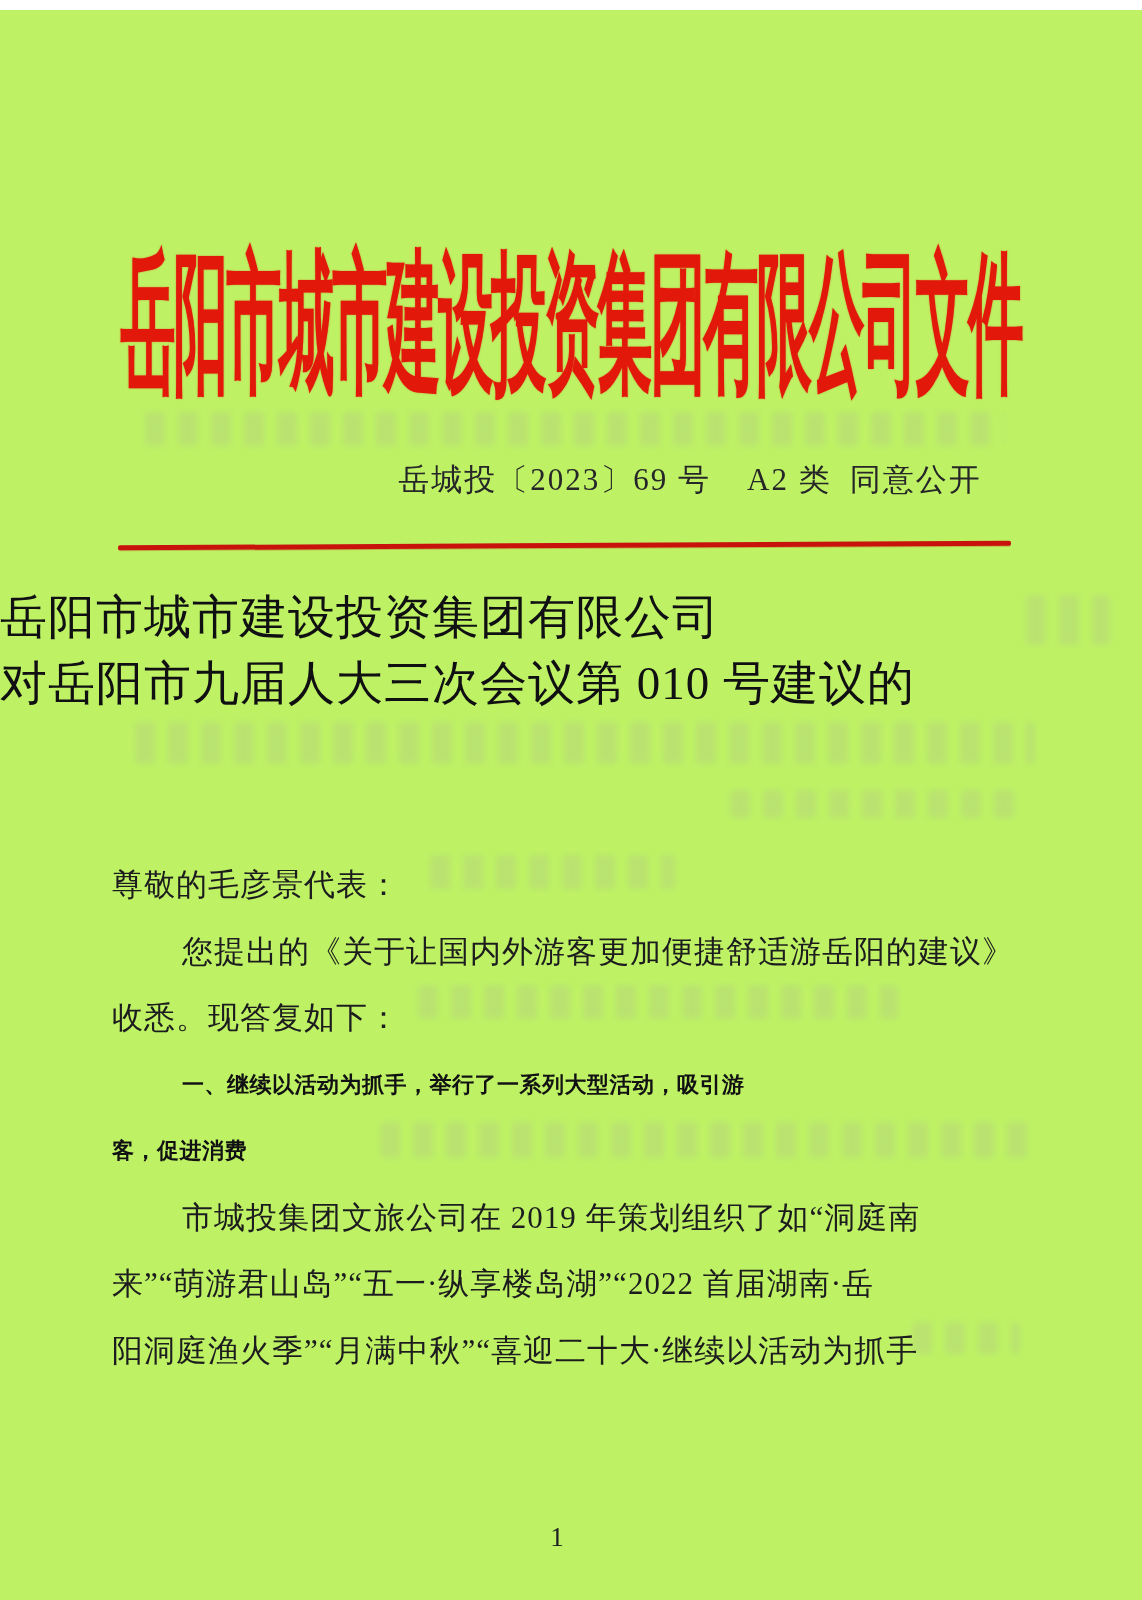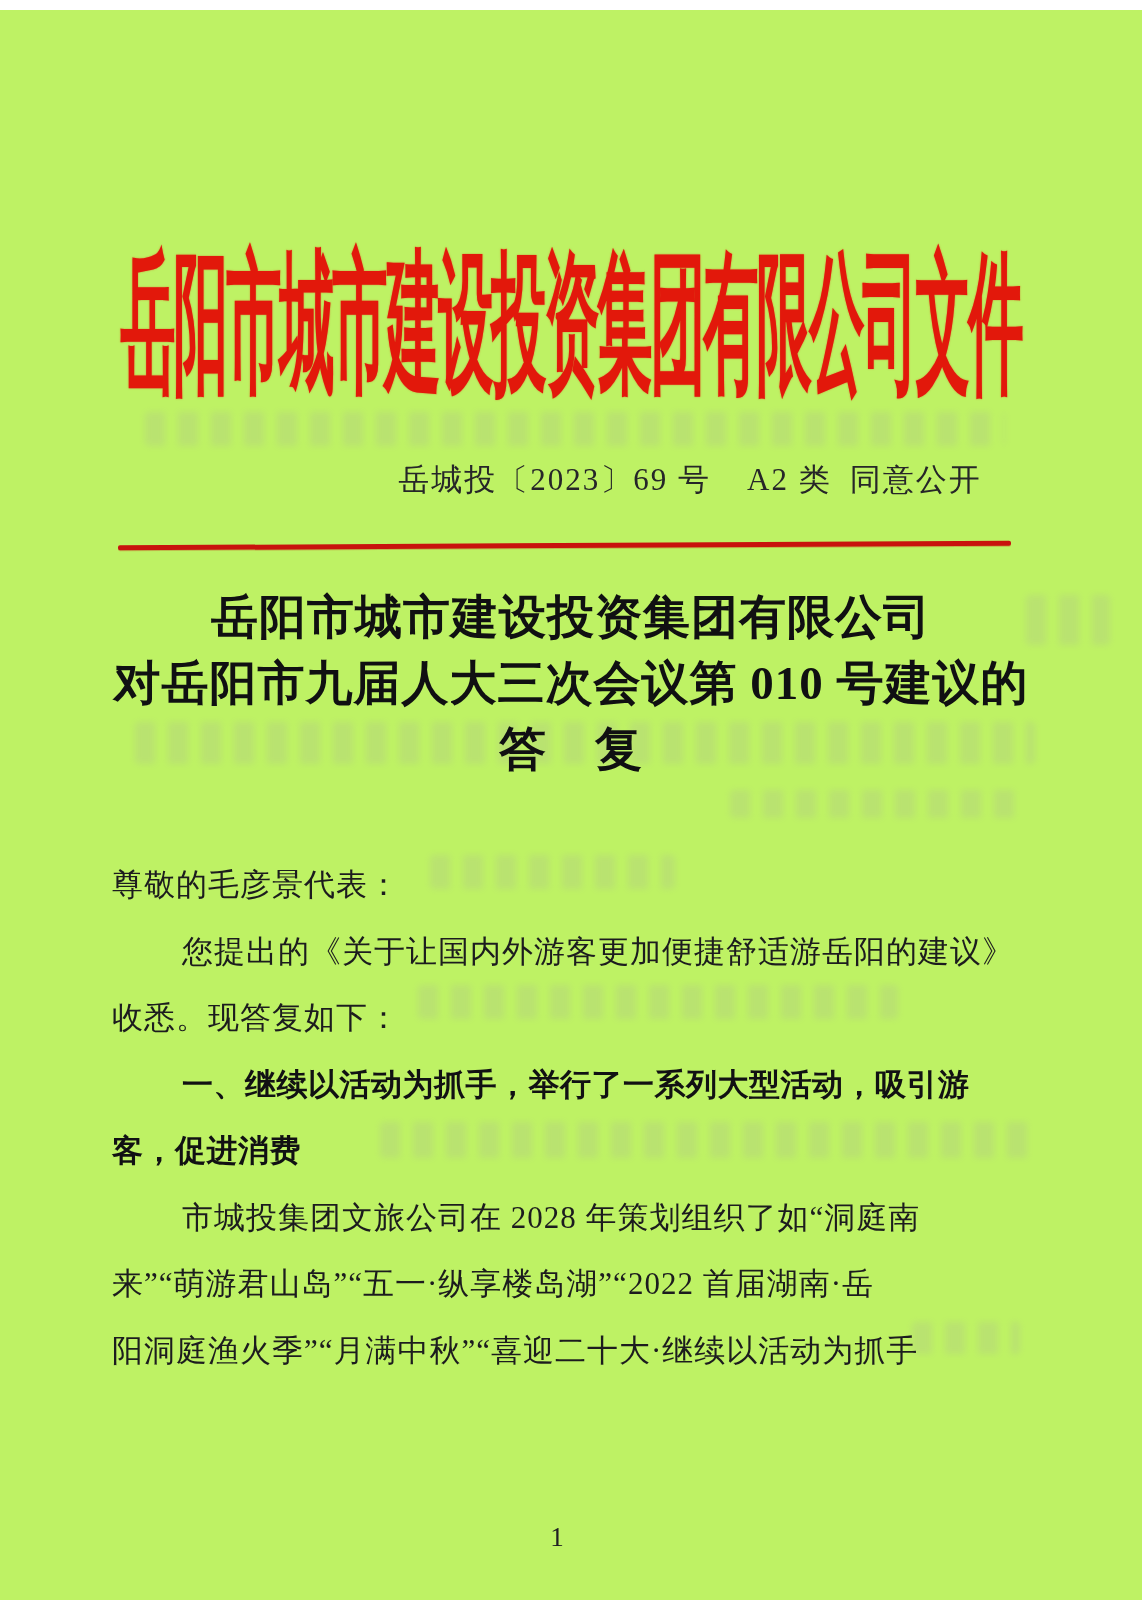--- a/index.html
+++ b/index.html
@@ -64,22 +64,22 @@
     transform: rotate(-0.3deg);
     box-shadow: 0 1px 0 rgba(200, 19, 13, 0.25);
   }
 
   
   .doc-title {
     position: absolute;
     top: 574px;
     left: 0;
     width: 100%;
-    text-align: center;
-    font-weight: bold;
+    text-align: left;
+    font-weight: normal;
     font-size: 47px;
     line-height: 66px;
     letter-spacing: 1px;
     color: #101012;
     white-space: nowrap;
   }
 
   
   .doc-body {
     position: absolute;
@@ -92,21 +92,21 @@
   }
   .body-line {
     height: 66.5px;
     line-height: 66.5px;
     white-space: nowrap;
   }
   .body-line.indent { padding-left: 70px; }
   .body-line.bold {
     font-family: "Liberation Sans", "DejaVu Sans", sans-serif;
     font-weight: bold;
-    font-size: 31px;
+    font-size: 22px;
     letter-spacing: 0.5px;
     color: #111113;
   }
 
   .page-number {
     position: absolute;
     top: 1512px;
     left: 0;
     width: 100%;
     text-align: center;
@@ -146,29 +146,28 @@
 
   <div class="doc-meta">
     <span>岳城投〔2023〕69 号</span><span class="gap-lg">A2 类</span><span class="gap-sm">同意公开</span>
   </div>
 
   <div class="red-divider"></div>
 
   <div class="doc-title">
     <div>岳阳市城市建设投资集团有限公司</div>
     <div>对岳阳市九届人大三次会议第 010 号建议的</div>
-    <div>答　复</div>
   </div>
 
   <div class="doc-body">
     <div class="body-line">尊敬的毛彦景代表：</div>
     <div class="body-line indent">您提出的《关于让国内外游客更加便捷舒适游岳阳的建议》</div>
     <div class="body-line">收悉。现答复如下：</div>
     <div class="body-line indent bold">一、继续以活动为抓手，举行了一系列大型活动，吸引游</div>
     <div class="body-line bold">客，促进消费</div>
-    <div class="body-line indent">市城投集团文旅公司在 2028 年策划组织了如“洞庭南</div>
+    <div class="body-line indent">市城投集团文旅公司在 2019 年策划组织了如“洞庭南</div>
     <div class="body-line">来”“萌游君山岛”“五一·纵享楼岛湖”“2022 首届湖南·岳</div>
     <div class="body-line">阳洞庭渔火季”“月满中秋”“喜迎二十大·继续以活动为抓手</div>
   </div>
 
   <div class="page-number">1</div>
 
 </div>
 
 </body></html>

